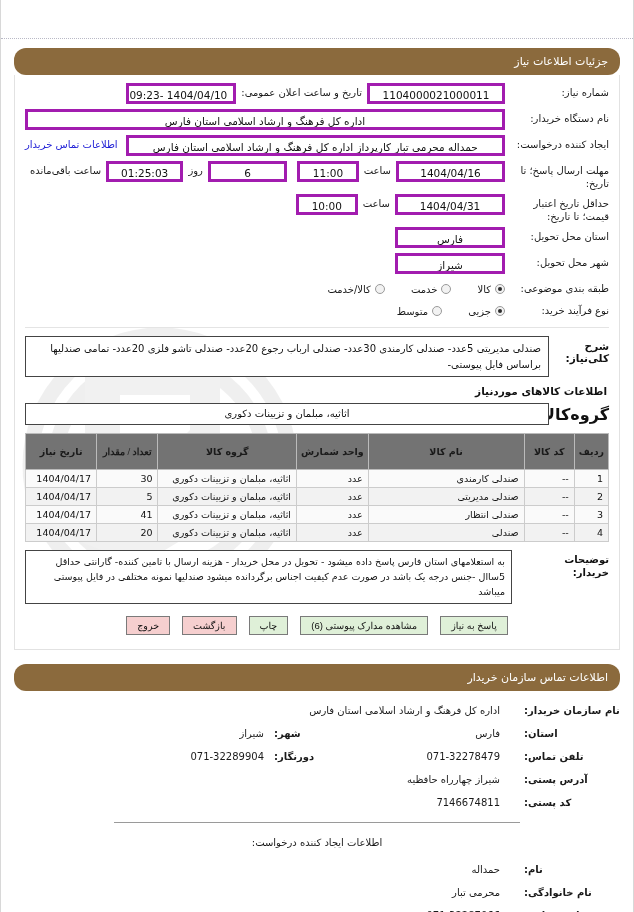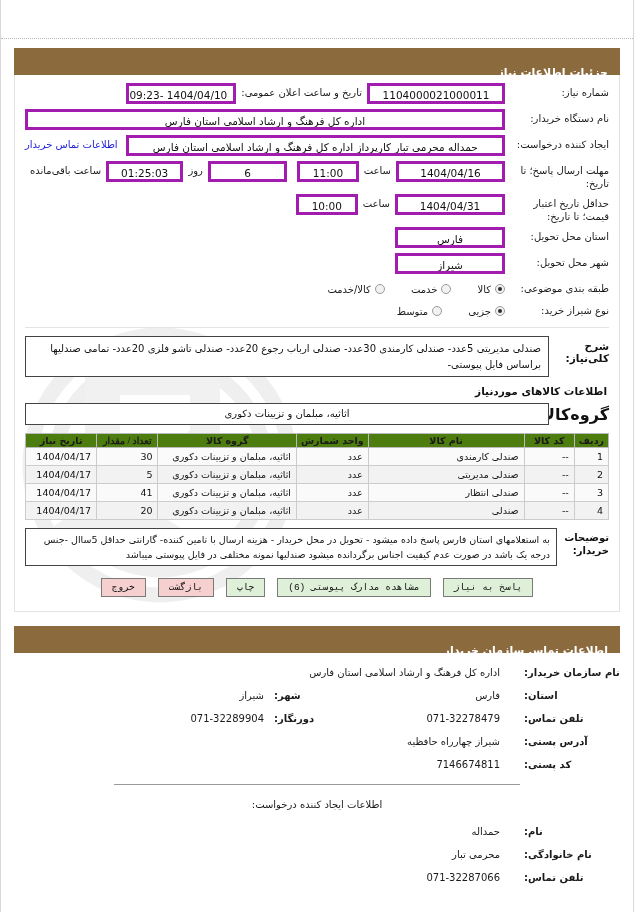--- a/index.html
+++ b/index.html
@@ -42,25 +42,26 @@
   }
   .watermark svg { width: 100%; height: 100%; display: block; }
 
   
   .section-bar {
     background: #8b6a3d;
     color: #ffffff;
     height: 27px;
     line-height: 27px;
     font-size: 11px;
-    font-weight: bold;
-    padding: 11px 12px;
+    font-weight: normal;
+    padding: 0 12px;
     text-align: right;
     position: relative;
     z-index: 3;
+    border-radius: 12px;
   }
 
   
   .panel {
     position: relative;
     z-index: 2;
     background: transparent;
     border: 1px solid #e2e2e2;
     border-top: none;
   }
@@ -207,25 +208,25 @@
 
   
   table.items {
     width: 100%;
     border-collapse: collapse;
     font-size: 9.5px;
     background: #fff;
     margin-bottom: 8px;
   }
   table.items th {
-    background: #4d7c0f;
+    background: #737373;
     border: 1px solid #bbbbbb;
     color: #1a1a1a;
     font-weight: bold;
-    height: 14px;
+    height: 36px;
     padding: 1px 4px;
     text-align: center;
     white-space: nowrap;
   }
   table.items td {
     border: 1px solid #cccccc;
     height: 18px;
     padding: 1px 5px;
     color: #111;
     background: #fafafa;
@@ -240,21 +241,21 @@
   .col-unit  { width: 70px; }
   .col-group { width: 140px; }
   .col-qty   { width: 62px; font-family: Liberation Serif, serif; }
   .col-date  { width: 72px; }
 
   
   .notes-row { display: flex; align-items: flex-start; margin-bottom: 10px; }
   .notes-label {
     width: 52px; flex: 0 0 52px;
     font-size: 10px; font-weight: bold;
-    color: #111; text-align: right; padding-top: 3px; line-height: 1.3;
+    color: #111; text-align: right; padding-top: 3px; line-height: 1.3; margin-left: 45px;
   }
   .notes-box {
     flex: 1 1 auto;
     border: 1px solid #444;
     background: #fff;
     font-size: 9.5px;
     line-height: 1.6;
     padding: 3px 6px;
     color: #111;
     text-align: right;
@@ -271,21 +272,20 @@
   .btn {
     font-size: 9.5px;
     height: 19px;
     line-height: 17px;
     padding: 0 10px;
     border: 1px solid #7a7a7a;
     cursor: pointer;
     white-space: nowrap;
     color: #111;
     text-align: center;
-    font-family: Liberation Mono, monospace;
   }
   .btn.green { background: #dff0d8; }
   .btn.pink  { background: #f6cfcf; }
 
   
   .contact-wrap { padding: 14px 0 0 0; position: relative; z-index: 2; }
   .crow {
     display: flex;
     align-items: baseline;
     margin-bottom: 12px;
@@ -401,21 +401,21 @@
           <span class="radio"></span>
           <span>خدمت</span>
         </div>
         <div class="opt">
           <span class="radio"></span>
           <span>کالا/خدمت</span>
         </div>
       </div>
 
       <div class="optrow">
-        <div class="flabel" style="padding-top:0;">نوع شیراز خرید:</div>
+        <div class="flabel" style="padding-top:0;">نوع فرآیند خرید:</div>
         <div class="opt">
           <span class="radio on"></span>
           <span>جزیی</span>
         </div>
         <div class="opt">
           <span class="radio"></span>
           <span>متوسط</span>
         </div>
       </div>
 

